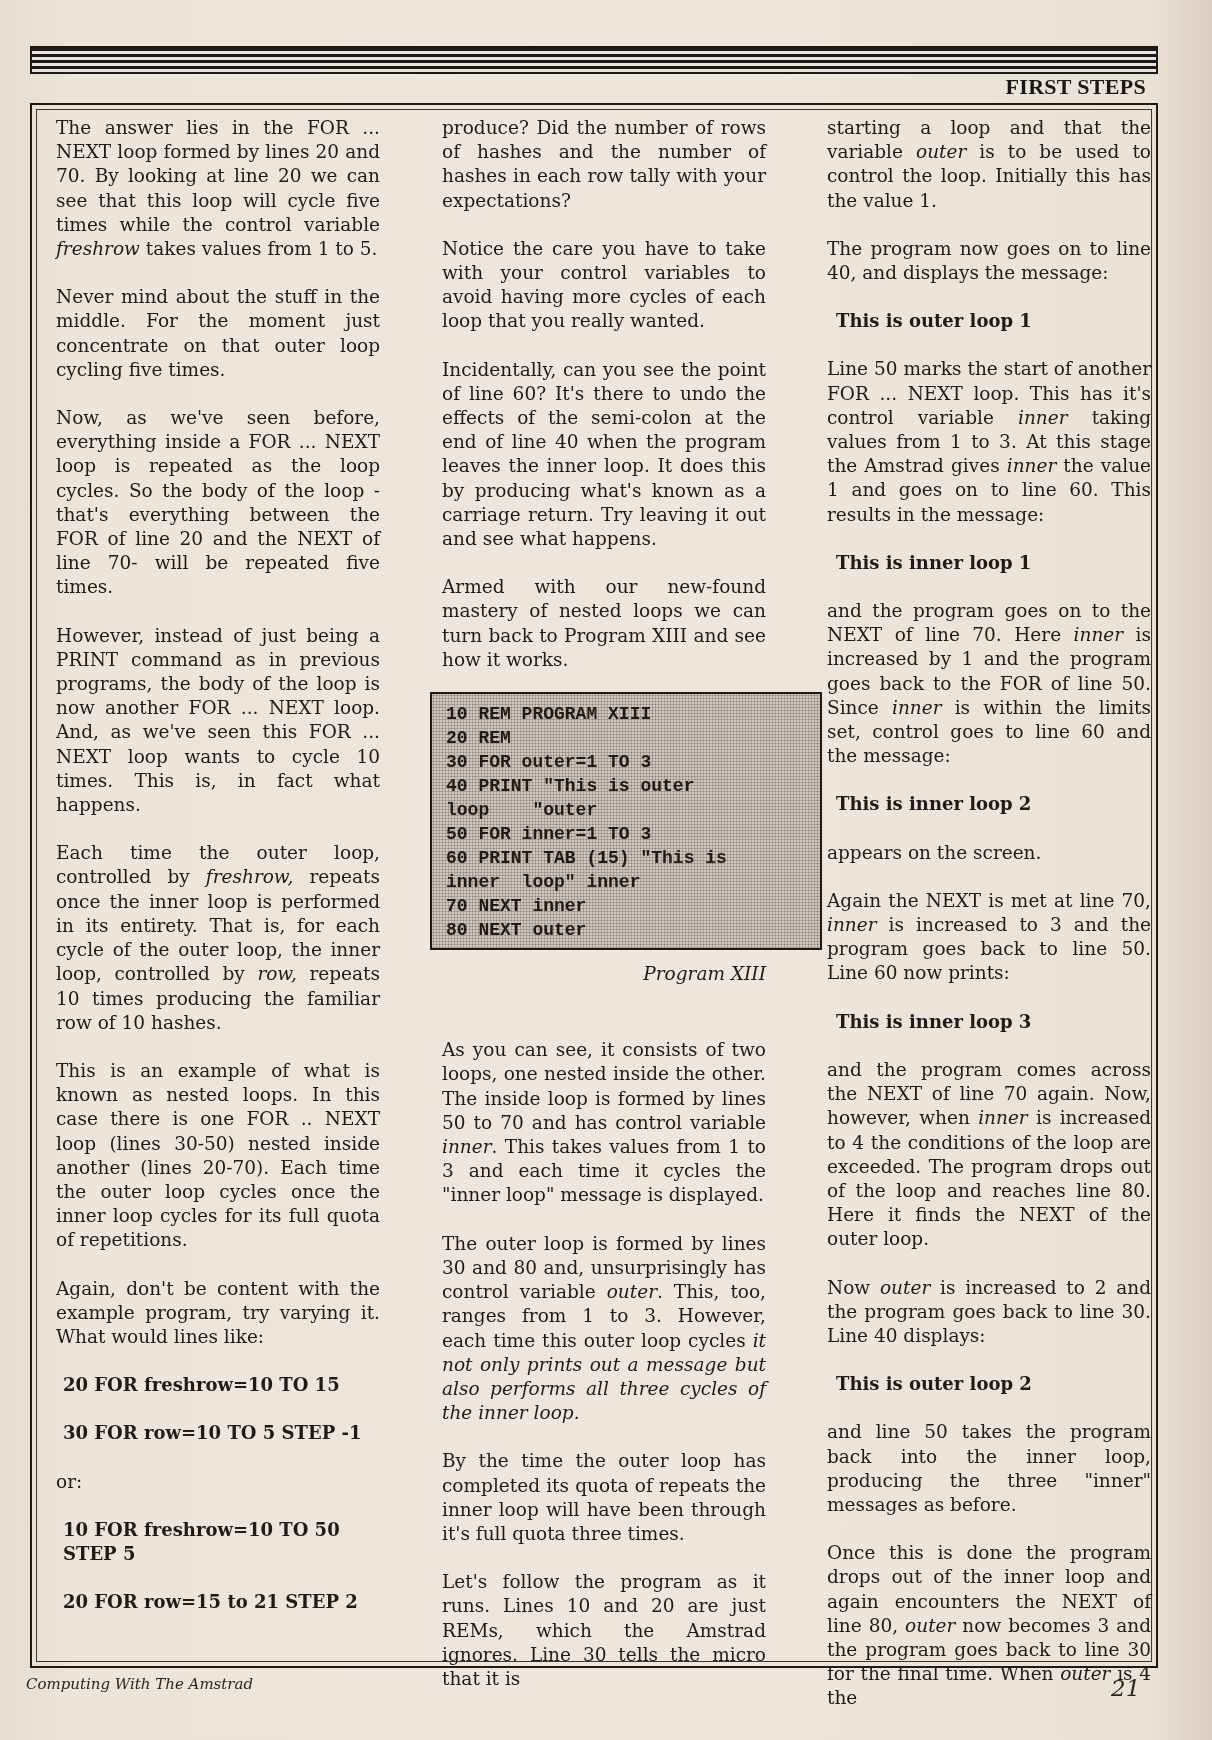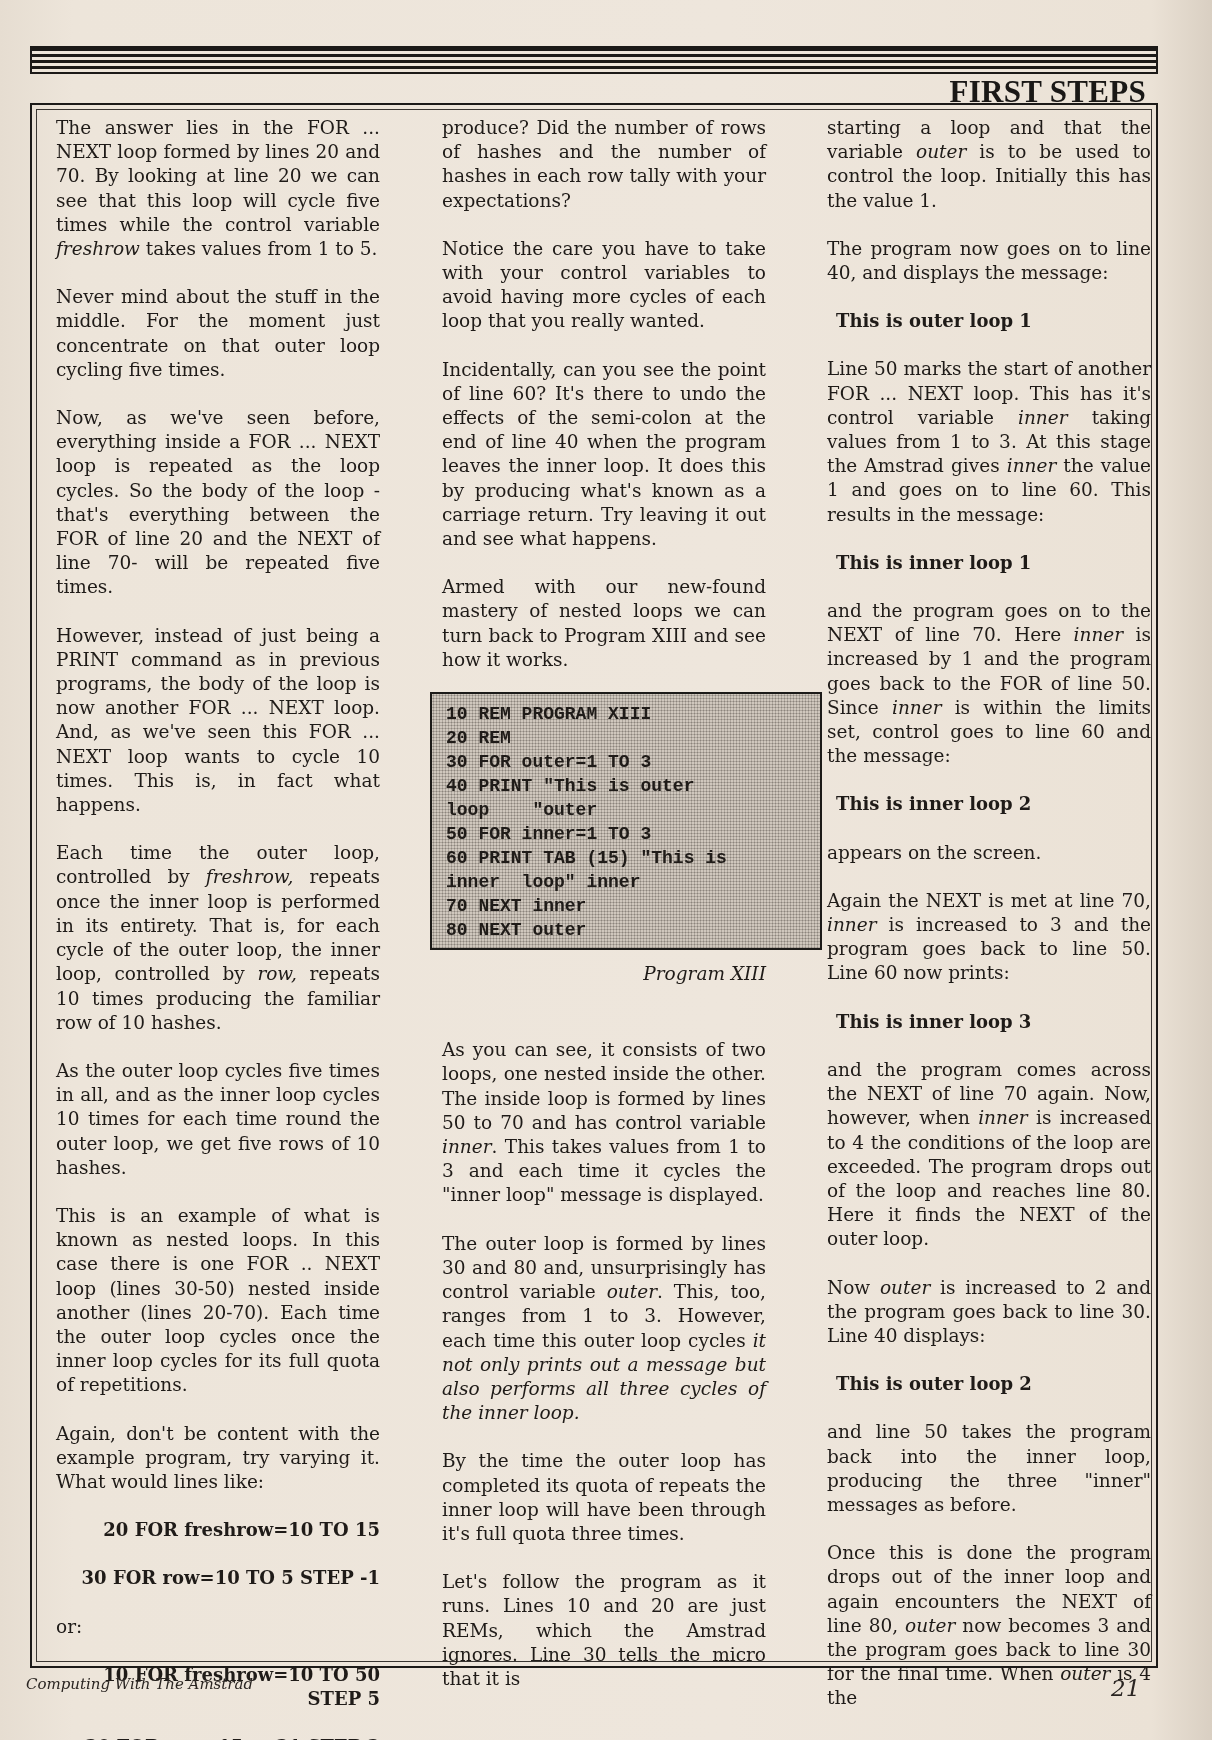--- a/index.html
+++ b/index.html
@@ -15,42 +15,42 @@
     background: linear-gradient(90deg, #e6ddd1 0%, #ede5da 6%, #eee6dc 60%, #ebe2d6 95%, #d9cfc2 100%);
   }
   .rule-bar {
     position: absolute; left: 30px; top: 46px; width: 1128px; height: 28px;
     border: 2px solid #1c1a18; box-sizing: border-box;
     background: repeating-linear-gradient(180deg, #1c1a18 0 3px, #ede5da 3px 6px);
   }
   .section-title {
     position: absolute; right: 66px; top: 74px;
     font-family: "Liberation Serif", serif; font-weight: bold;
-    font-size: 31px; letter-spacing: 0.3px; color: #1a1816;
+    font-size: 22px; letter-spacing: 0.3px; color: #1a1816;
   }
   .frame-outer {
     position: absolute; left: 30px; top: 103px; width: 1128px; height: 1565px;
     border: 2px solid #1c1a18; box-sizing: border-box;
   }
   .frame-inner {
     position: absolute; left: 36px; top: 109px; width: 1116px; height: 1553px;
     border: 1px solid #3a3632; box-sizing: border-box;
   }
   .col {
     position: absolute; top: 116px; width: 336px;
     font-size: 18.5px; line-height: 24.2px;
     text-align: justify;
   }
   .col1 { left: 44px; }
   .col2 { left: 430px; }
   .col3 { left: 815px; }
   .col p { margin: 0 0 24px 12px; }
   .col p.tight { margin-bottom: 0; }
   .col em { font-style: italic; }
-  .code-line { font-weight: bold; margin: 0; padding-left: 7px; text-align: right; font-size: 18px; }
+  .code-line { font-weight: bold; margin: 0; padding-left: 7px; text-align: left; font-size: 18px; }
   .message { font-weight: bold; padding-left: 9px; margin: 0 0 24px 0; text-align: left; font-size: 18px; }
   .program-box {
     margin: 20px 0 12px 0; width: 392px;
     border: 2px solid #1c1a18; box-sizing: border-box;
     padding: 8px 10px 6px 14px;
     background-color: #cfc7bd;
     background-image: radial-gradient(#8b847c 0.9px, transparent 1.1px);
     background-size: 3px 3px;
     font-family: Liberation Mono, monospace;
   }
@@ -74,21 +74,20 @@
 
   <div class="frame-outer"></div>
   <div class="frame-inner"></div>
 
   <div class="col col1">
     <p><span>The answer lies in the FOR ... NEXT loop formed by lines 20 and 70. By looking at line 20 we can see that this loop will cycle five times while the control variable </span><em>freshrow</em><span> takes values from 1 to 5.</span></p>
     <p>Never mind about the stuff in the middle. For the moment just concentrate on that outer loop cycling five times.</p>
     <p>Now, as we've seen before, everything inside a FOR ... NEXT loop is repeated as the loop cycles. So the body of the loop - that's everything between the FOR of line 20 and the NEXT of line 70- will be repeated five times.</p>
     <p>However, instead of just being a PRINT command as in previous programs, the body of the loop is now another FOR ... NEXT loop. And, as we've seen this FOR ... NEXT loop wants to cycle 10 times. This is, in fact what happens.</p>
     <p><span>Each time the outer loop, controlled by </span><em>freshrow,</em><span> repeats once the inner loop is performed in its entirety. That is, for each cycle of the outer loop, the inner loop, controlled by </span><em>row,</em><span> repeats 10 times producing the familiar row of 10 hashes.</span></p>
-    <p>As the outer loop cycles five times in all, and as the inner loop cycles 10 times for each time round the outer loop, we get five rows of 10 hashes.</p>
     <p>This is an example of what is known as nested loops. In this case there is one FOR .. NEXT loop (lines 30-50) nested inside another (lines 20-70). Each time the outer loop cycles once the inner loop cycles for its full quota of repetitions.</p>
     <p>Again, don't be content with the example program, try varying it. What would lines like:</p>
     <div style="margin-bottom:24px;">
       <p class="code-line">20 FOR freshrow=10 TO 15</p>
       <p class="code-line">30 FOR row=10 TO 5 STEP -1</p>
     </div>
     <p>or:</p>
     <div>
       <p class="code-line">10 FOR freshrow=10 TO 50 STEP 5</p>
       <p class="code-line">20 FOR row=15 to 21 STEP  2</p>

